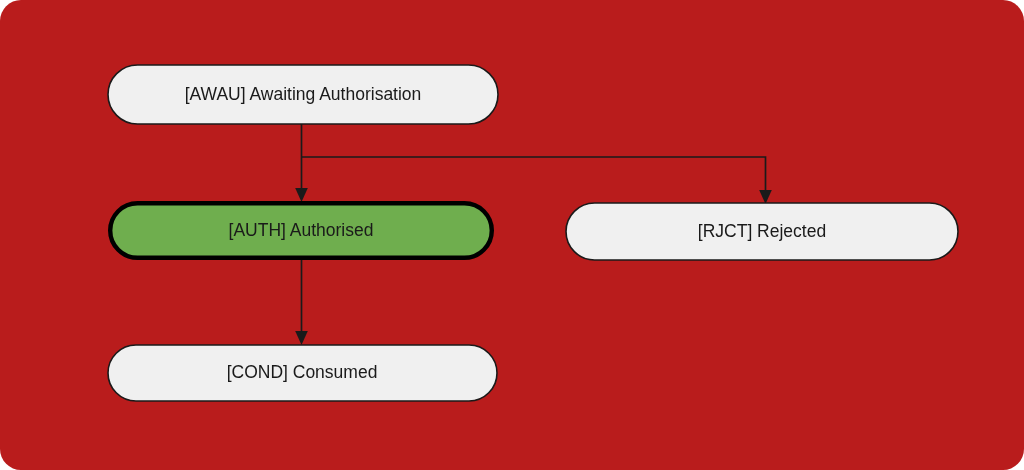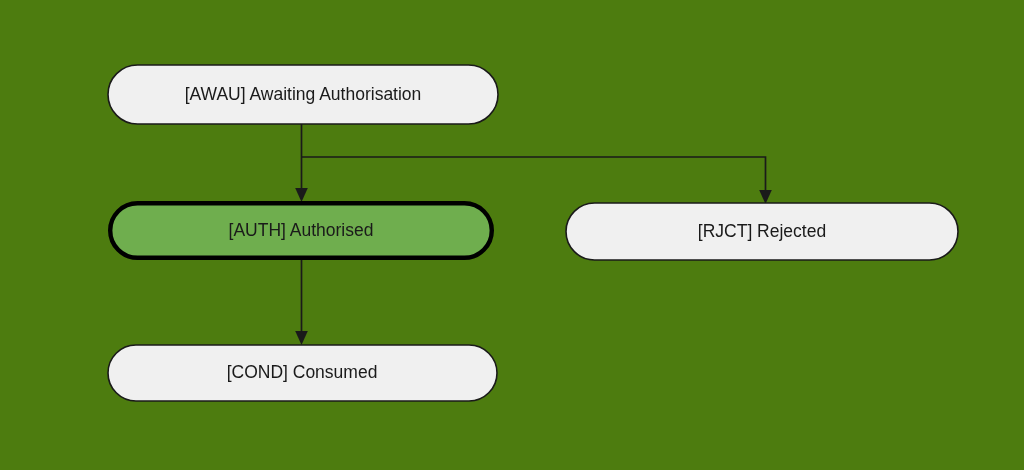--- a/index.html
+++ b/index.html
@@ -11,21 +11,22 @@
   body {
     width: 1024px;
     height: 470px;
     font-family: "Liberation Sans", sans-serif;
     overflow: hidden;
   }
   #diagram-canvas {
     position: relative;
     width: 1024px;
     height: 470px;
-    background: #4d7c0f;
+    background: #b91c1c;
+    border-radius: 21px;
   }
   #diagram-svg {
     position: absolute;
     top: 0;
     left: 0;
     width: 1024px;
     height: 470px;
     display: block;
   }
   .node-shape {

